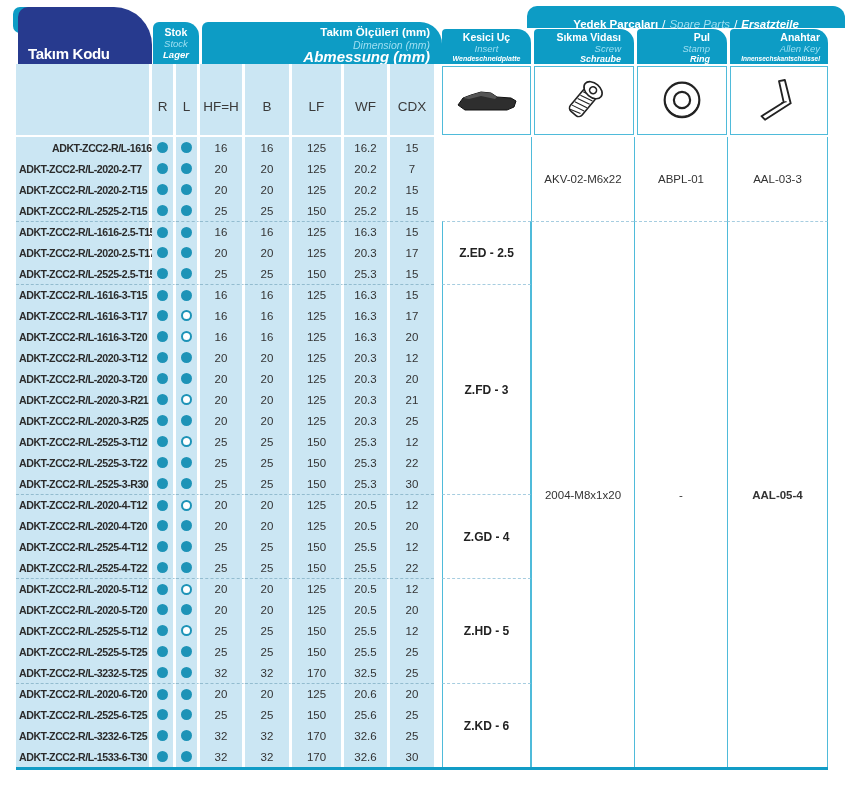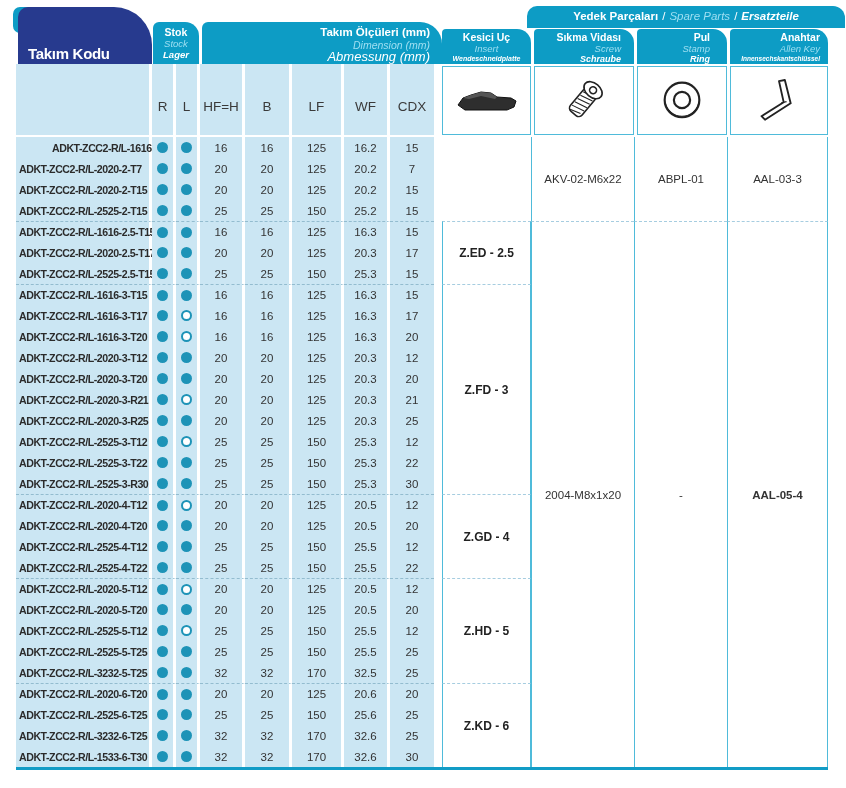--- a/index.html
+++ b/index.html
@@ -19,22 +19,22 @@
 
   
   .band { position:absolute; background:#0d9cc5; color:#fff; }
   .stok-band { left:153px; top:22px; width:46px; height:42px; border-radius:6px 14px 0 0; text-align:center; padding-top:4px; }
   .stok-band .l1 { font-size:10.5px; font-weight:bold; line-height:12px; }
   .stok-band .l2 { font-size:9.5px; font-style:italic; color:#9edff2; line-height:11px; }
   .stok-band .l3 { font-size:9.5px; font-style:italic; font-weight:bold; line-height:11px; }
   .dim-band { left:202px; top:22px; width:240px; height:42px; border-radius:6px 22px 0 0; text-align:right; padding:4px 12px 0 0; }
   .dim-band .l1 { font-size:11.5px; font-weight:bold; line-height:13px; }
   .dim-band .l2 { font-size:10.5px; font-style:italic; color:#9edff2; line-height:12px; }
-  .dim-band .l3 { font-size:13px; font-style:italic; font-weight:normal; line-height:12px; }
-  .yedek-band { left:527px; top:6px; width:318px; height:22px; border-radius:10px 12px 0 0; text-align:center; padding-top:4px; font-size:11.5px; }
+  .dim-band .l3 { font-size:15px; font-style:italic; font-weight:bold; line-height:12px; }
+  .yedek-band { left:527px; top:6px; width:318px; height:22px; border-radius:10px 12px 0 0; text-align:center; padding-top:12px; font-size:11.5px; }
   .yedek-band .b { font-weight:bold; }
   .yedek-band .lt { color:#9edff2; font-style:italic; }
   .yedek-band .bi { font-weight:bold; font-style:italic; }
   .yedek-band .sep { margin:0 4px; }
 
   .subhead { position:absolute; top:29px; height:35px; background:#0d9cc5; color:#fff; border-radius:4px 14px 0 0; padding-top:2px; }
   .subhead .l1 { font-size:10.5px; font-weight:bold; line-height:12px; }
   .subhead .l2 { font-size:9.5px; font-style:italic; color:#9edff2; line-height:11px; }
   .subhead .l3 { font-size:9px; font-style:italic; font-weight:bold; line-height:10px; }
   .insert-head { left:442px; width:89px; text-align:center; }

